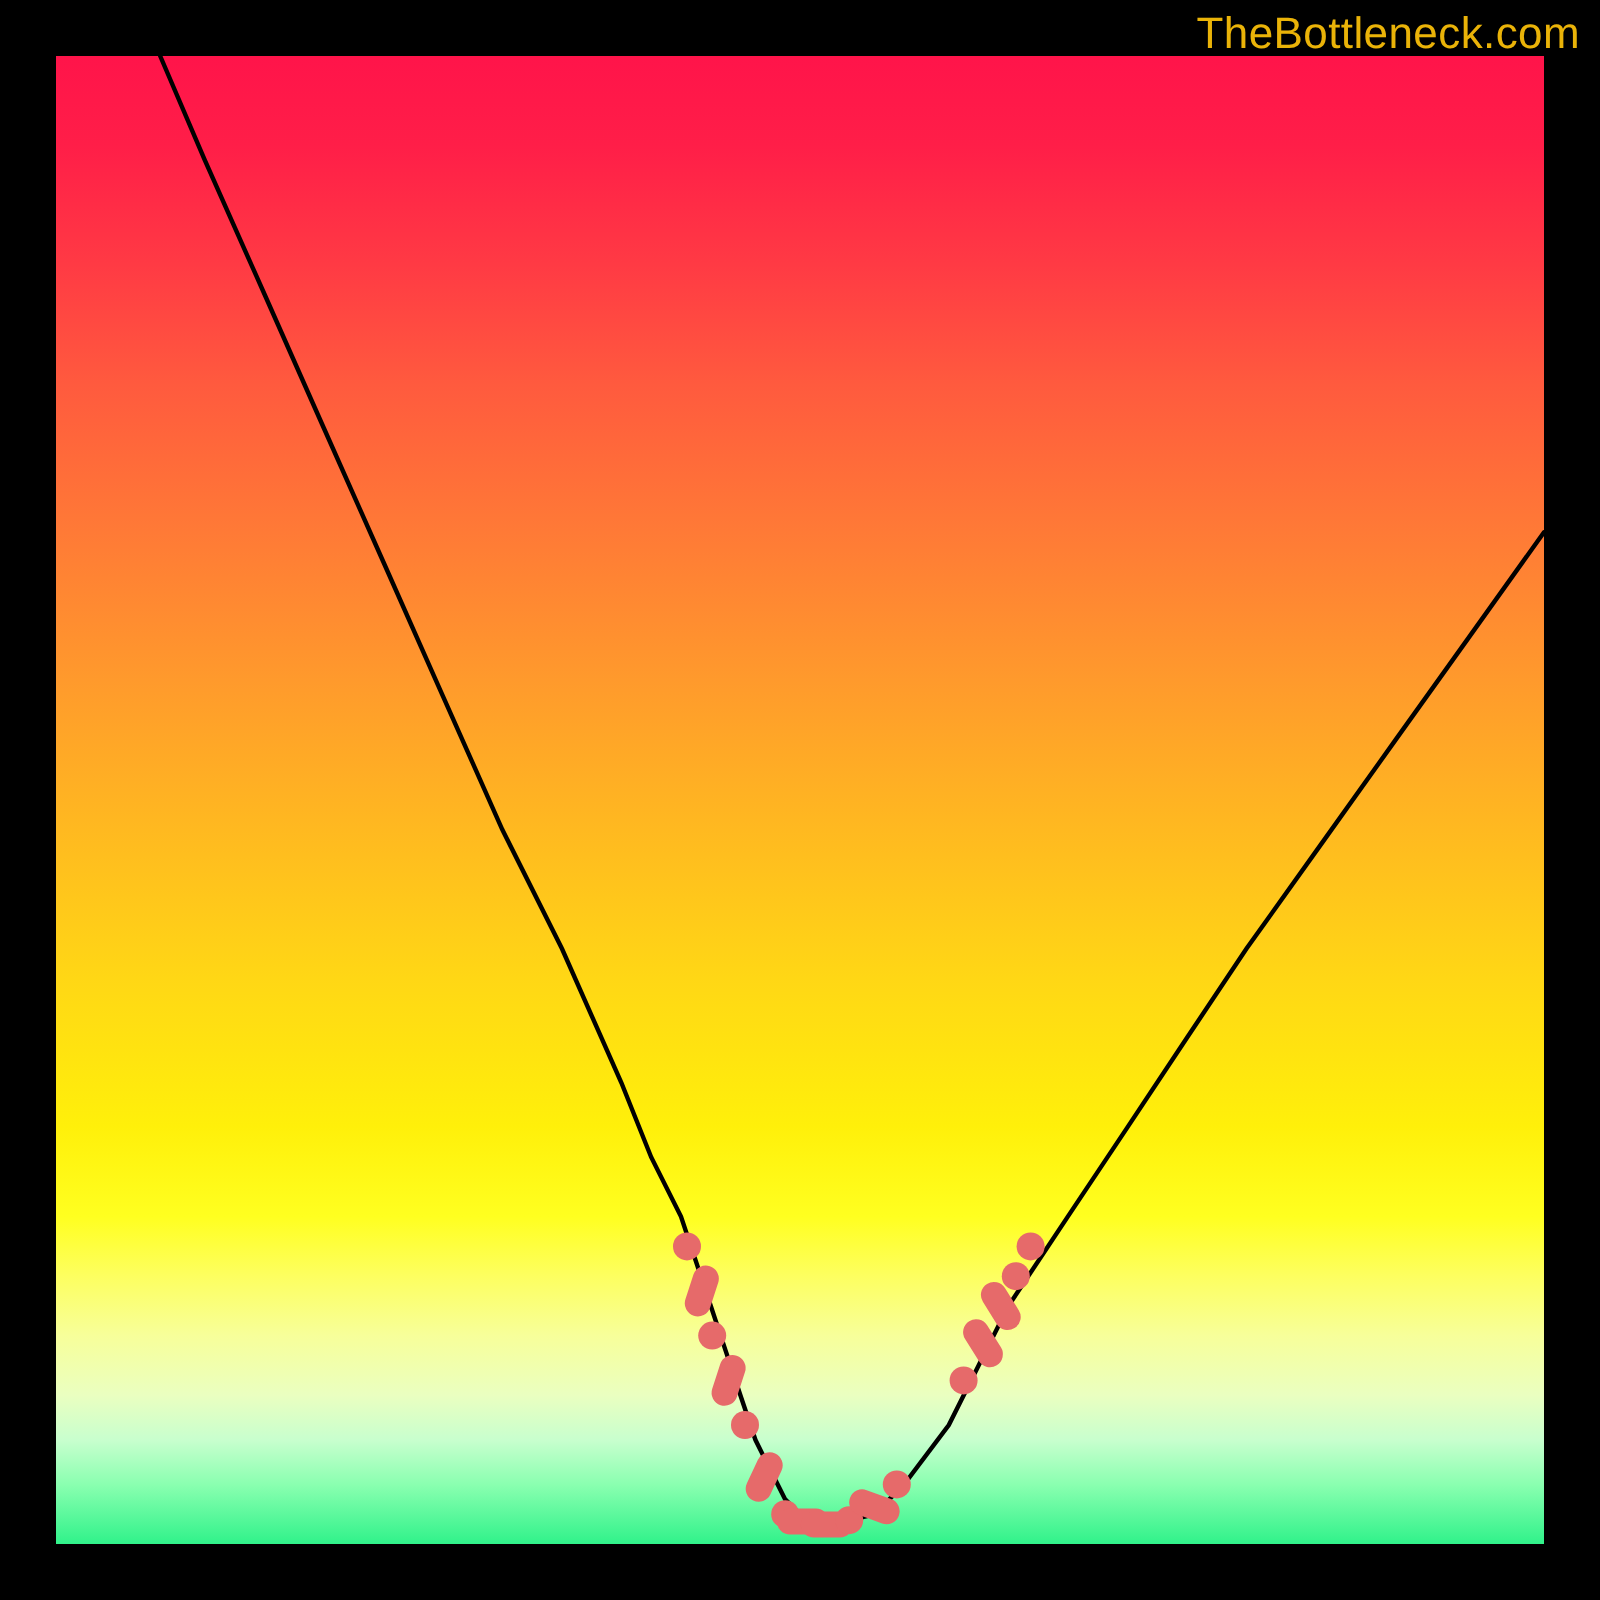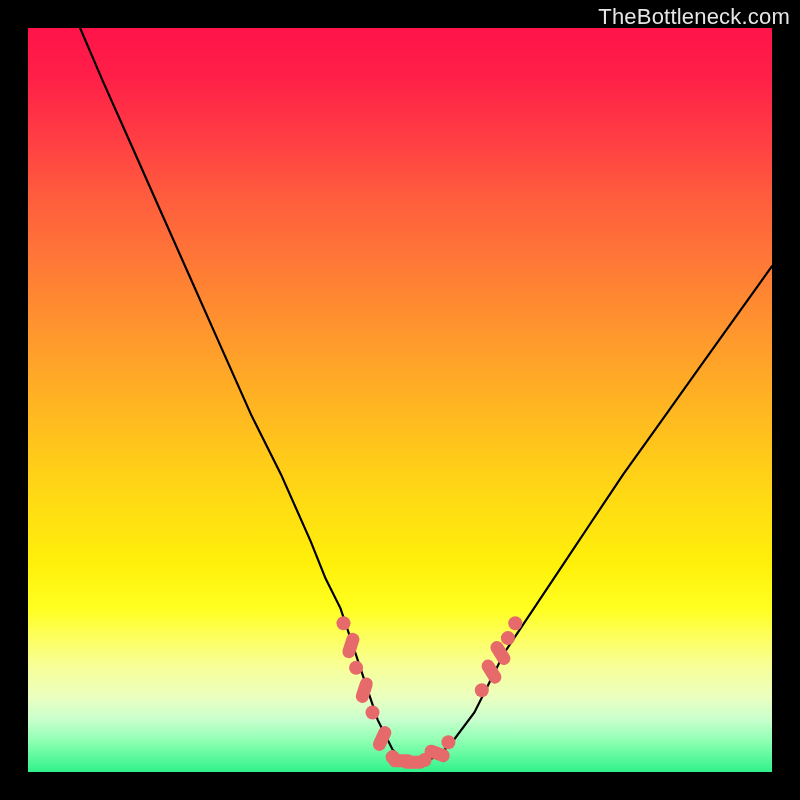--- a/index.html
+++ b/index.html
@@ -33,21 +33,21 @@
       #eaffc0 90%,
       #c8ffce 93%,
       #8affb0 96%,
       #30f28a 100%
     );
   }
   .watermark {
     position: absolute;
     top: 4px;
     right: 10px;
-    color: #e5e5e5;
+    color: #eab308;
     font-size: 22px;
     letter-spacing: 0.2px;
     user-select: none;
   }
   svg.plot {
     position: absolute;
     left: 0;
     top: 0;
     width: 744px;
     height: 744px;

